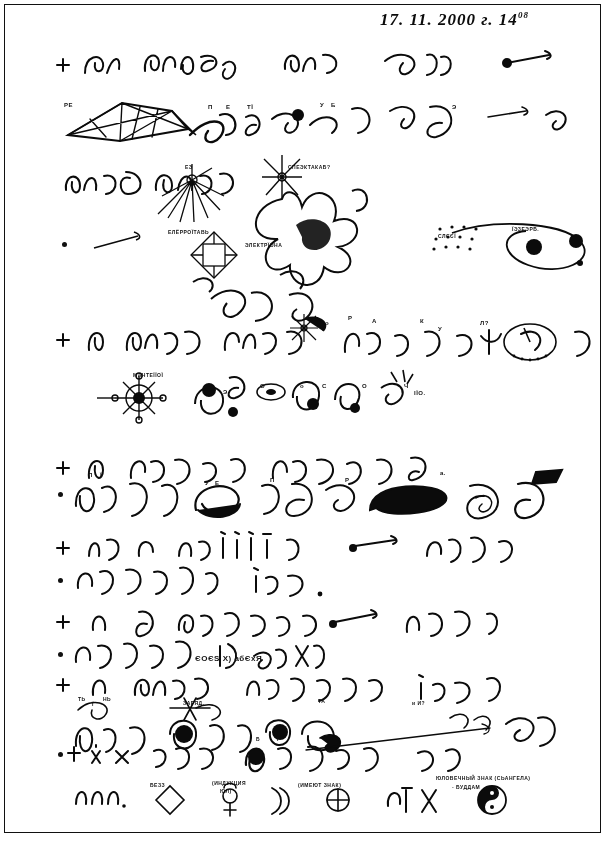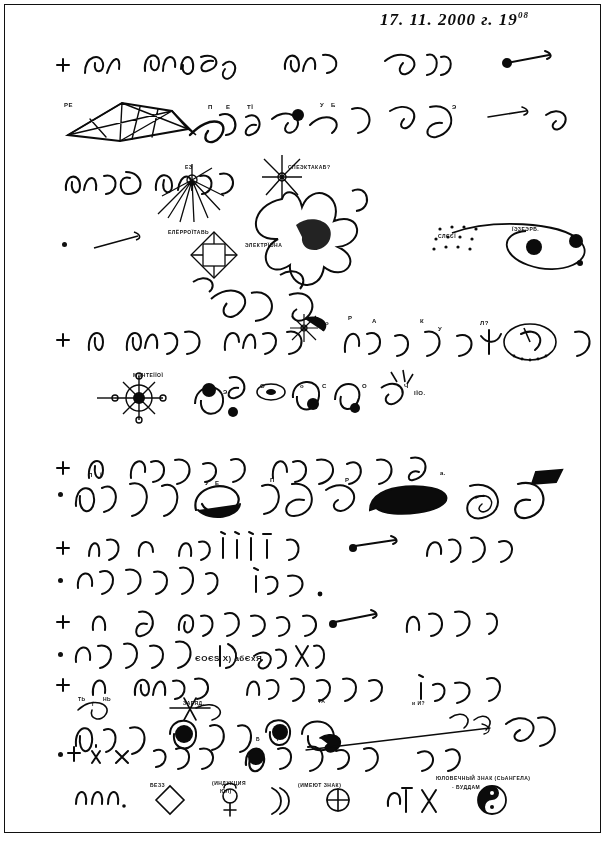--- a/index.html
+++ b/index.html
@@ -17,21 +17,21 @@
   svg{display:block;overflow:visible;}
   .bullet{position:absolute;width:5px;height:5px;border-radius:50%;background:#111;}
 </style>
 </head>
 <body>
 
 <div class="page">
   <div class="border"></div>
 
   <div class="ink hand date" style="left:380px;top:10px;">
-    <span>17. 11. 2000 г. 19</span><sup>08</sup>
+    <span>17. 11. 2000 г. 14</span><sup>08</sup>
   </div>
 
   <svg class="ink" style="left:55px;top:45px;" width="520" height="45">
     <g fill="none" stroke="#0b0b0b" stroke-width="2" stroke-linecap="round">
       <path d="M8 14 L8 26 M2 20 L14 20"></path>
       <path d="M30 28 C30 10, 46 8, 48 18 C50 28, 38 30, 40 18"></path>
       <path d="M52 28 C58 10, 66 10, 64 24"></path>
       <path d="M90 26 C88 8, 104 6, 104 18 C104 28, 94 28, 96 16"></path>
       <path d="M108 26 C108 8, 122 8, 120 22"></path>
       <path d="M126 24 C126 8, 140 8, 138 24 C136 32, 126 30, 128 20"></path>

